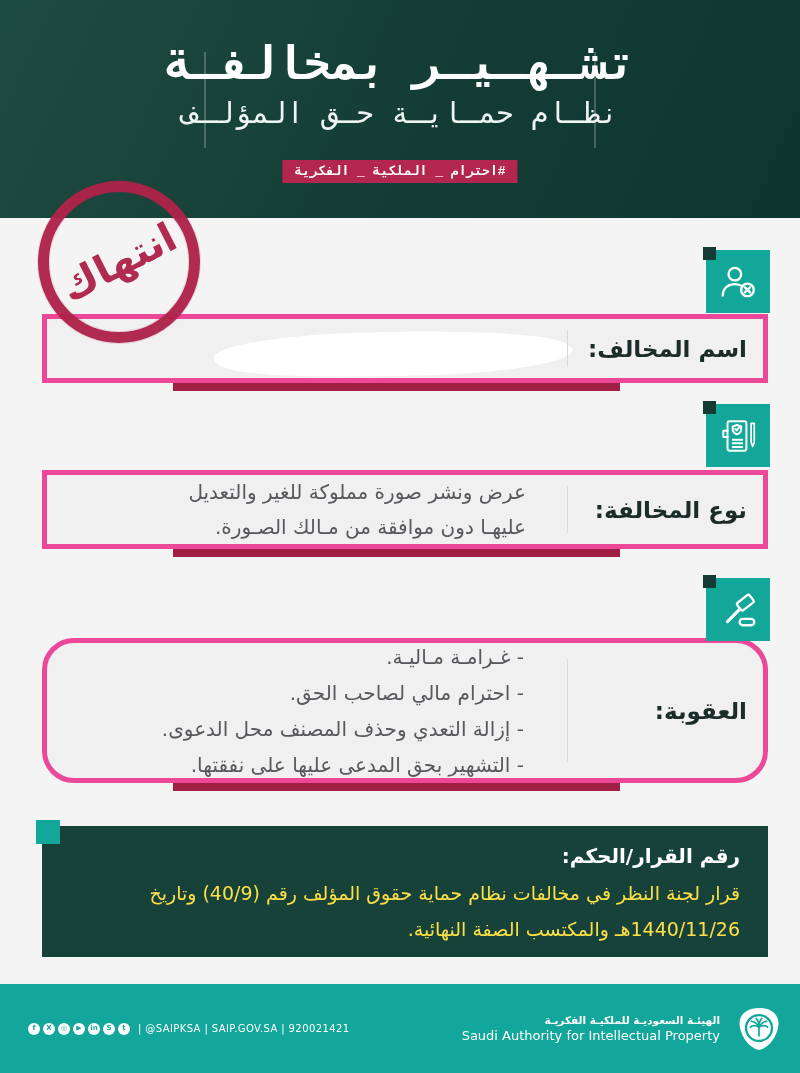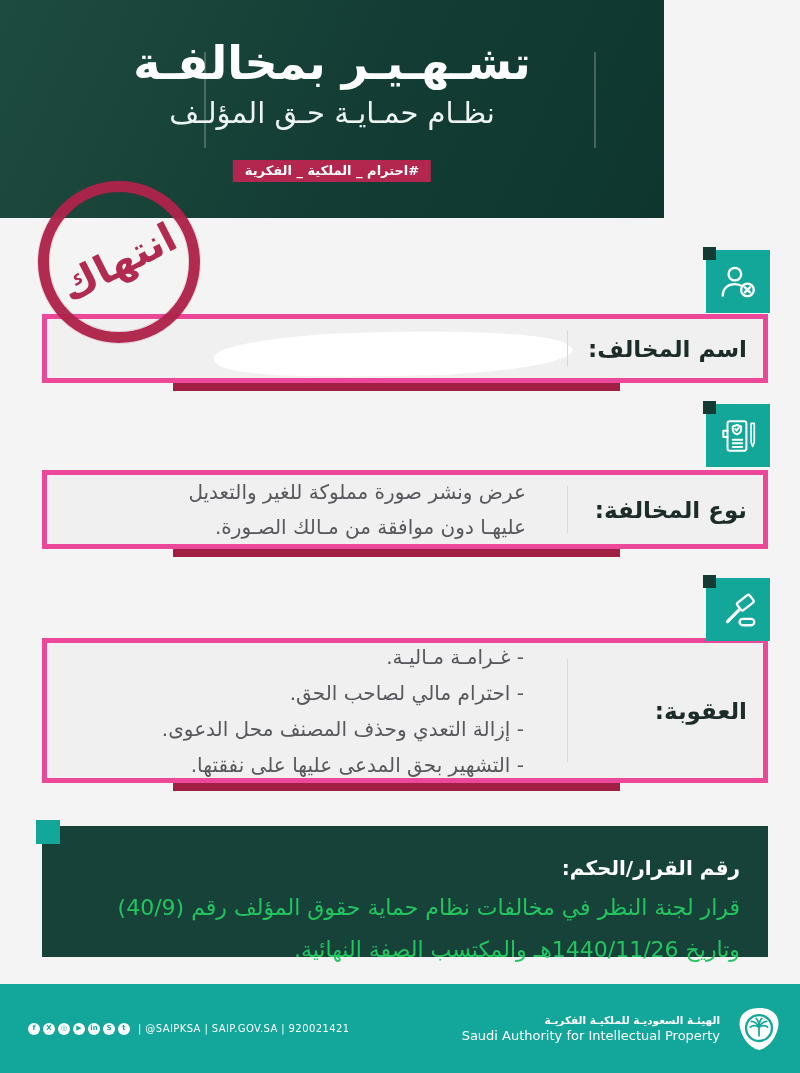--- a/index.html
+++ b/index.html
@@ -1,21 +1,21 @@
 <!DOCTYPE html>
 <html lang="ar"><head>
 <meta charset="utf-8">
 <style>
   html,body{margin:0;padding:0;}
   body{font-family:"DejaVu Sans",sans-serif;}
   .page{position:relative;width:800px;height:1073px;background:#f4f4f5;overflow:hidden;margin:0 auto;}
 
   
-  .header{position:absolute;left:0;top:0;width:664px;height:218px;
-    background:linear-gradient(115deg,#1e4b40 0%,#133d34 55%,#0e362e 100%);}
+  .header{position:absolute;left:0;top:0;width:800px;height:218px;
+    background:linear-gradient(115deg,#1e4b40 0%,#133d34 55%,#0e362e 100%);font-family:Liberation Mono, monospace;}
   .deco-line{position:absolute;top:52px;width:2px;height:96px;background:rgba(255,255,255,.22);}
   .deco-line.l{left:204px;} .deco-line.r{left:594px;}
   .hd-title{position:absolute;left:0;top:36px;width:100%;text-align:center;
     color:#ffffff;font-size:46px;font-weight:bold;margin:0;}
   .hd-sub{position:absolute;left:0;top:96px;width:100%;text-align:center;
     color:#eef4f2;font-size:29px;font-weight:normal;margin:0;}
   .badge{position:absolute;top:160px;left:50%;transform:translateX(-50%);
     background:#b3264e;color:#fff;font-size:13px;font-weight:bold;
     padding:3px 12px 4px 12px;white-space:nowrap;}
 
@@ -49,23 +49,23 @@
 
   .value-text{position:absolute;right:237px;top:50%;transform:translateY(-50%);
     width:368px;text-align:right;color:#57585c;font-size:20px;line-height:1.75;}
   .penalty-list{position:absolute;right:239px;top:50%;transform:translateY(-50%);
     width:395px;text-align:right;color:#57585c;font-size:20px;line-height:36px;}
   .penalty-list div{white-space:nowrap;}
 
   
   .decision{position:absolute;left:42px;top:826px;width:726px;height:131px;
     background:#16423a;box-sizing:border-box;z-index:1;}
-  .decision .inner{position:absolute;right:28px;left:28px;top:18px;text-align:right;margin-top:12px;}
+  .decision .inner{position:absolute;right:28px;left:28px;top:18px;text-align:right;}
   .decision .d-label{color:#ffffff;font-size:20px;font-weight:bold;margin-bottom:7px;}
-  .decision .d-text{color:#22c55e;font-size:22px;line-height:1.9;}
+  .decision .d-text{color:#fde047;font-size:19px;line-height:1.9;}
 
   
   .footer{position:absolute;left:0;top:984px;width:800px;height:89px;background:#12a79a;}
   .f-left{position:absolute;left:28px;top:50%;transform:translateY(-50%);
     display:flex;align-items:center;gap:3px;}
   .soc{width:12px;height:12px;background:#ffffff;border-radius:50%;
     display:flex;align-items:center;justify-content:center;
     color:#12a79a;font-size:7px;font-weight:bold;line-height:1;}
   .f-contact{color:#ffffff;font-size:10px;letter-spacing:.4px;margin-left:5px;white-space:nowrap;}
   .f-right{position:absolute;right:18px;top:50%;transform:translateY(-50%);
@@ -126,21 +126,21 @@
   <div class="red-bar" style="top:549px;"></div>
 
   <div class="icon-box" style="left:706px;top:578px;">
     <span class="mini-sq dark"></span>
     <svg width="42" height="42" viewBox="0 0 40 40" fill="none" stroke="#ffffff" stroke-width="2.2" stroke-linecap="round" stroke-linejoin="round">
       <rect x="19.5" y="8.5" width="15" height="9" rx="2" transform="rotate(-38 27 13)"></rect>
       <path d="M21.5 19.5L10 31" stroke-width="3"></path>
       <rect x="21.5" y="28.5" width="14" height="6" rx="3"></rect>
     </svg>
   </div>
-  <section class="card" style="top:638px;height:145px;">
+  <section class="card" style="top:638px;height:145px;border-radius:32px;">
     <div class="penalty-list" dir="rtl">
       <div>- غـرامـة مـاليـة.</div>
       <div>- احترام مالي لصاحب الحق.</div>
       <div>- إزالة التعدي وحذف المصنف محل الدعوى.</div>
       <div>- التشهير بحق المدعى عليها على نفقتها.</div>
     </div>
     <div class="divider" style="top:16px;bottom:16px;"></div>
     <div class="label" dir="rtl">العقوبة:</div>
   </section>
   <div class="red-bar" style="top:783px;"></div>

